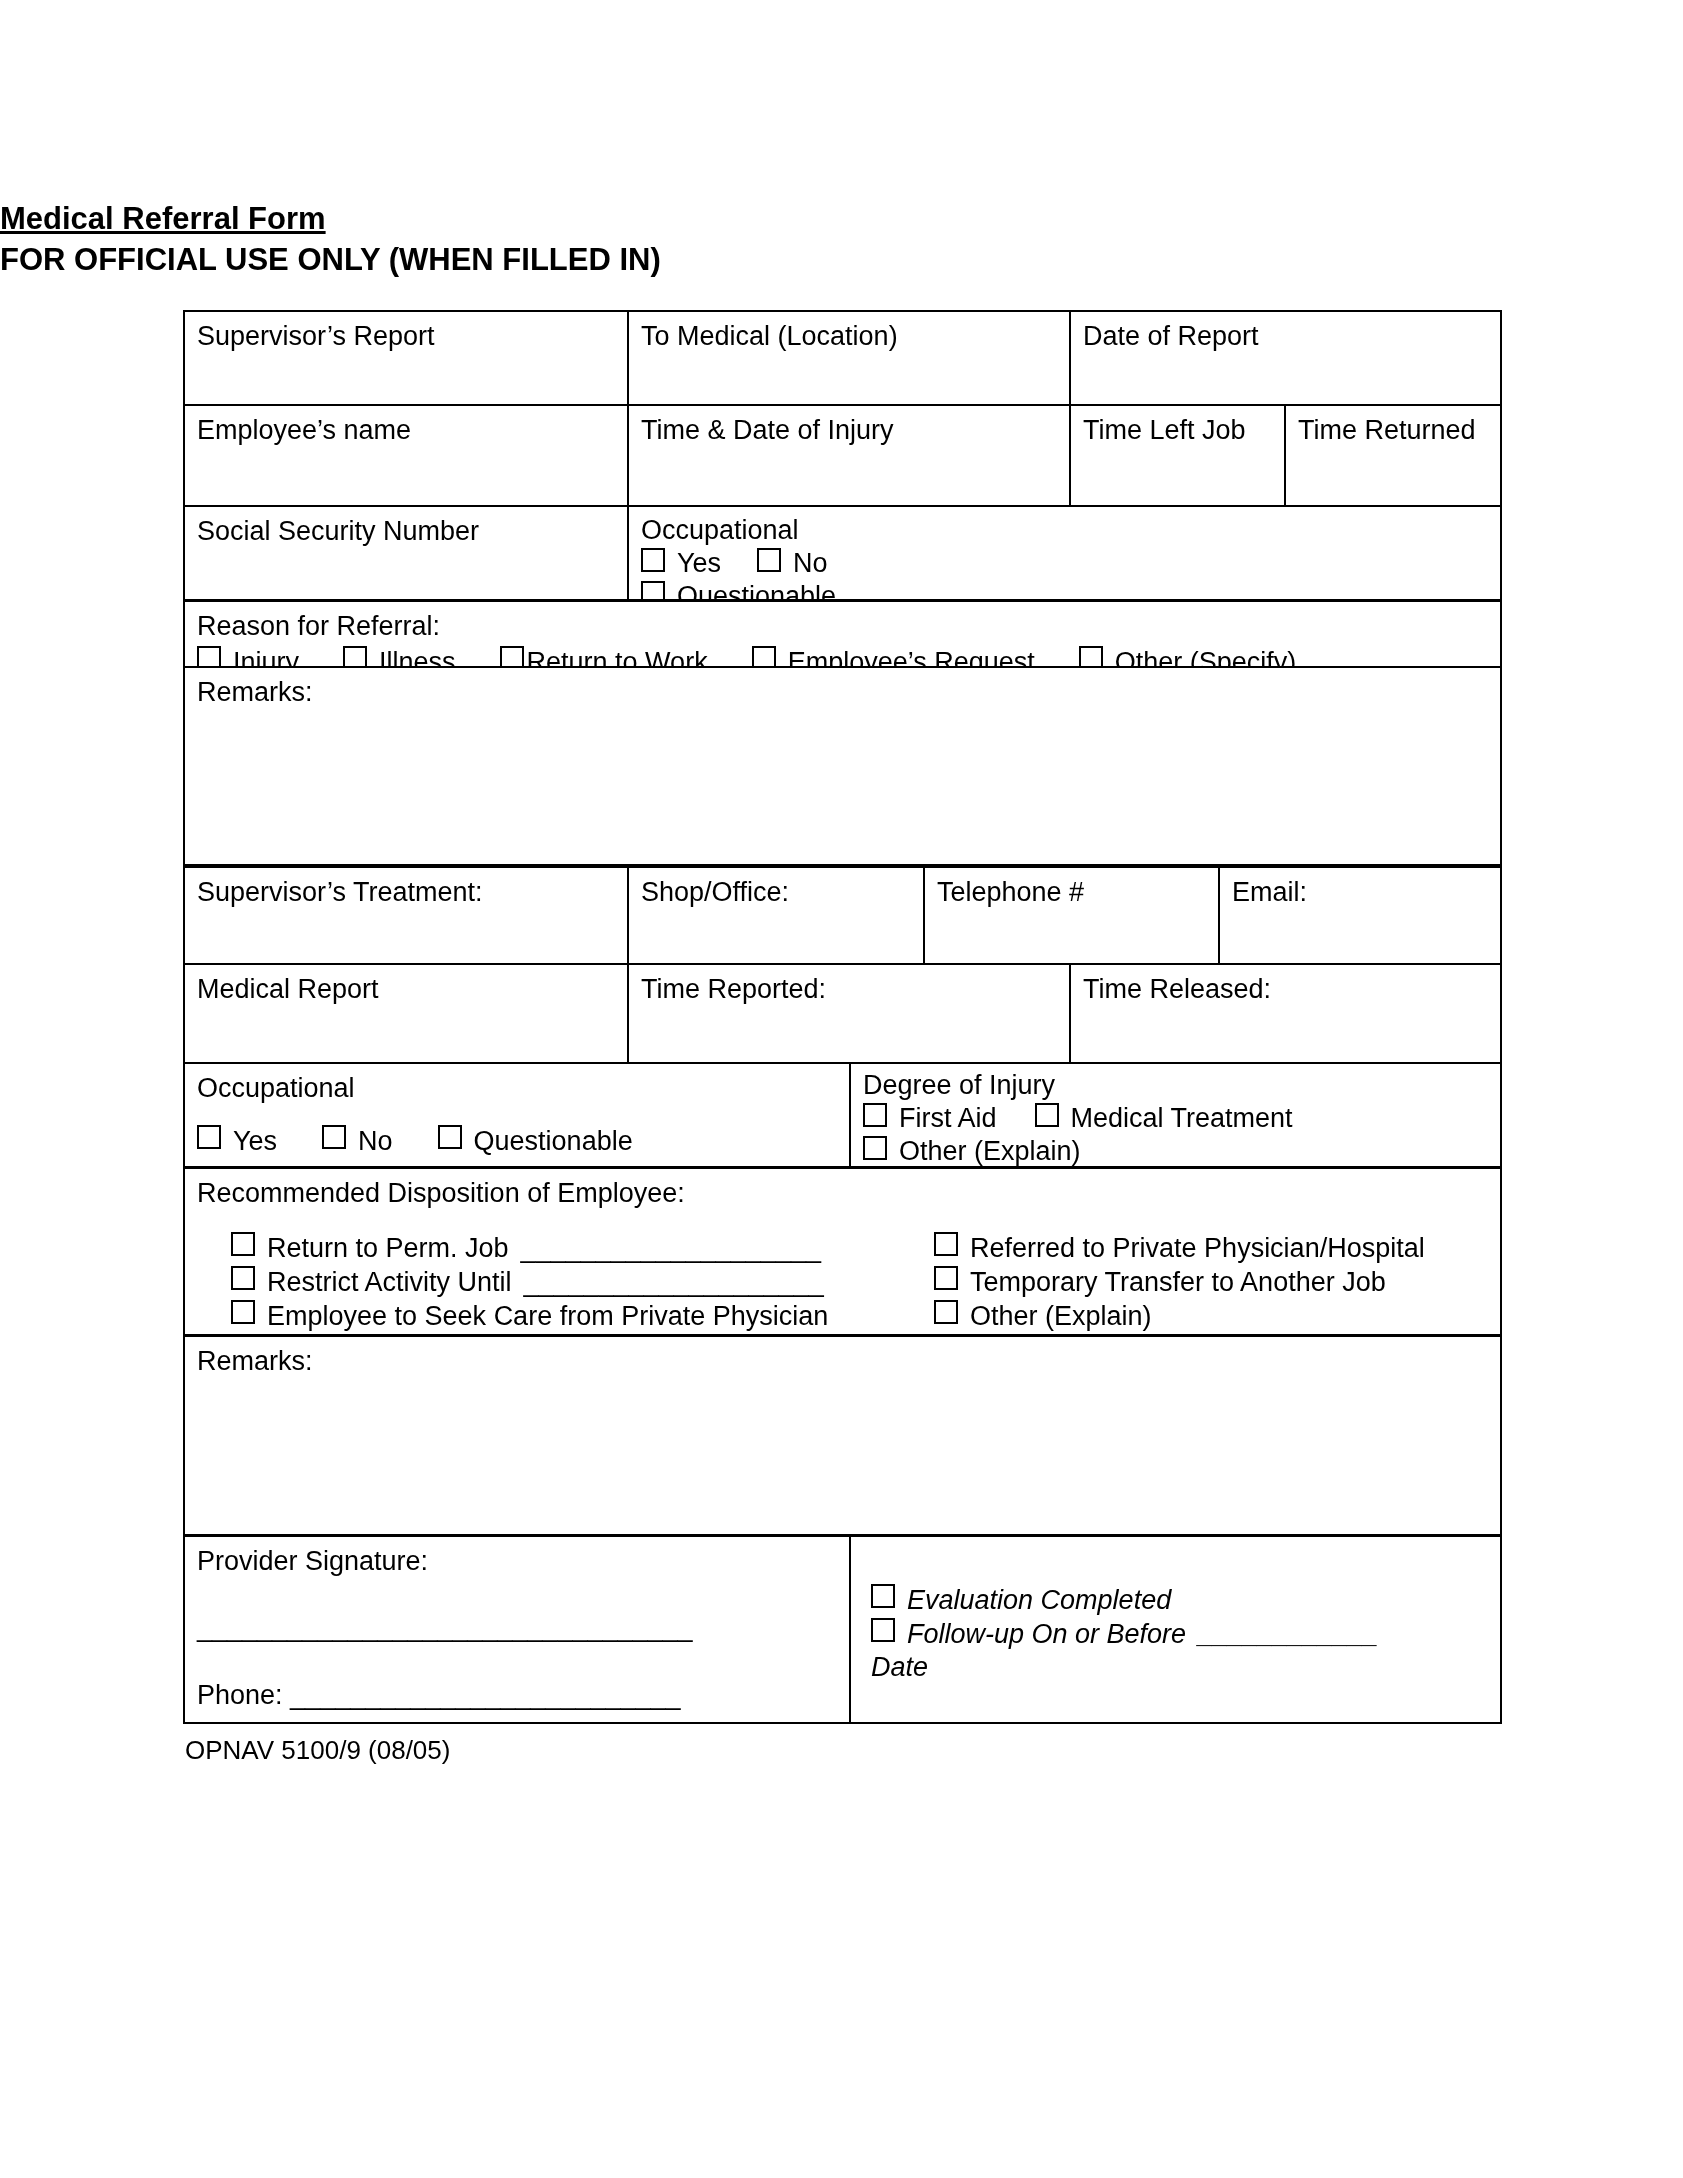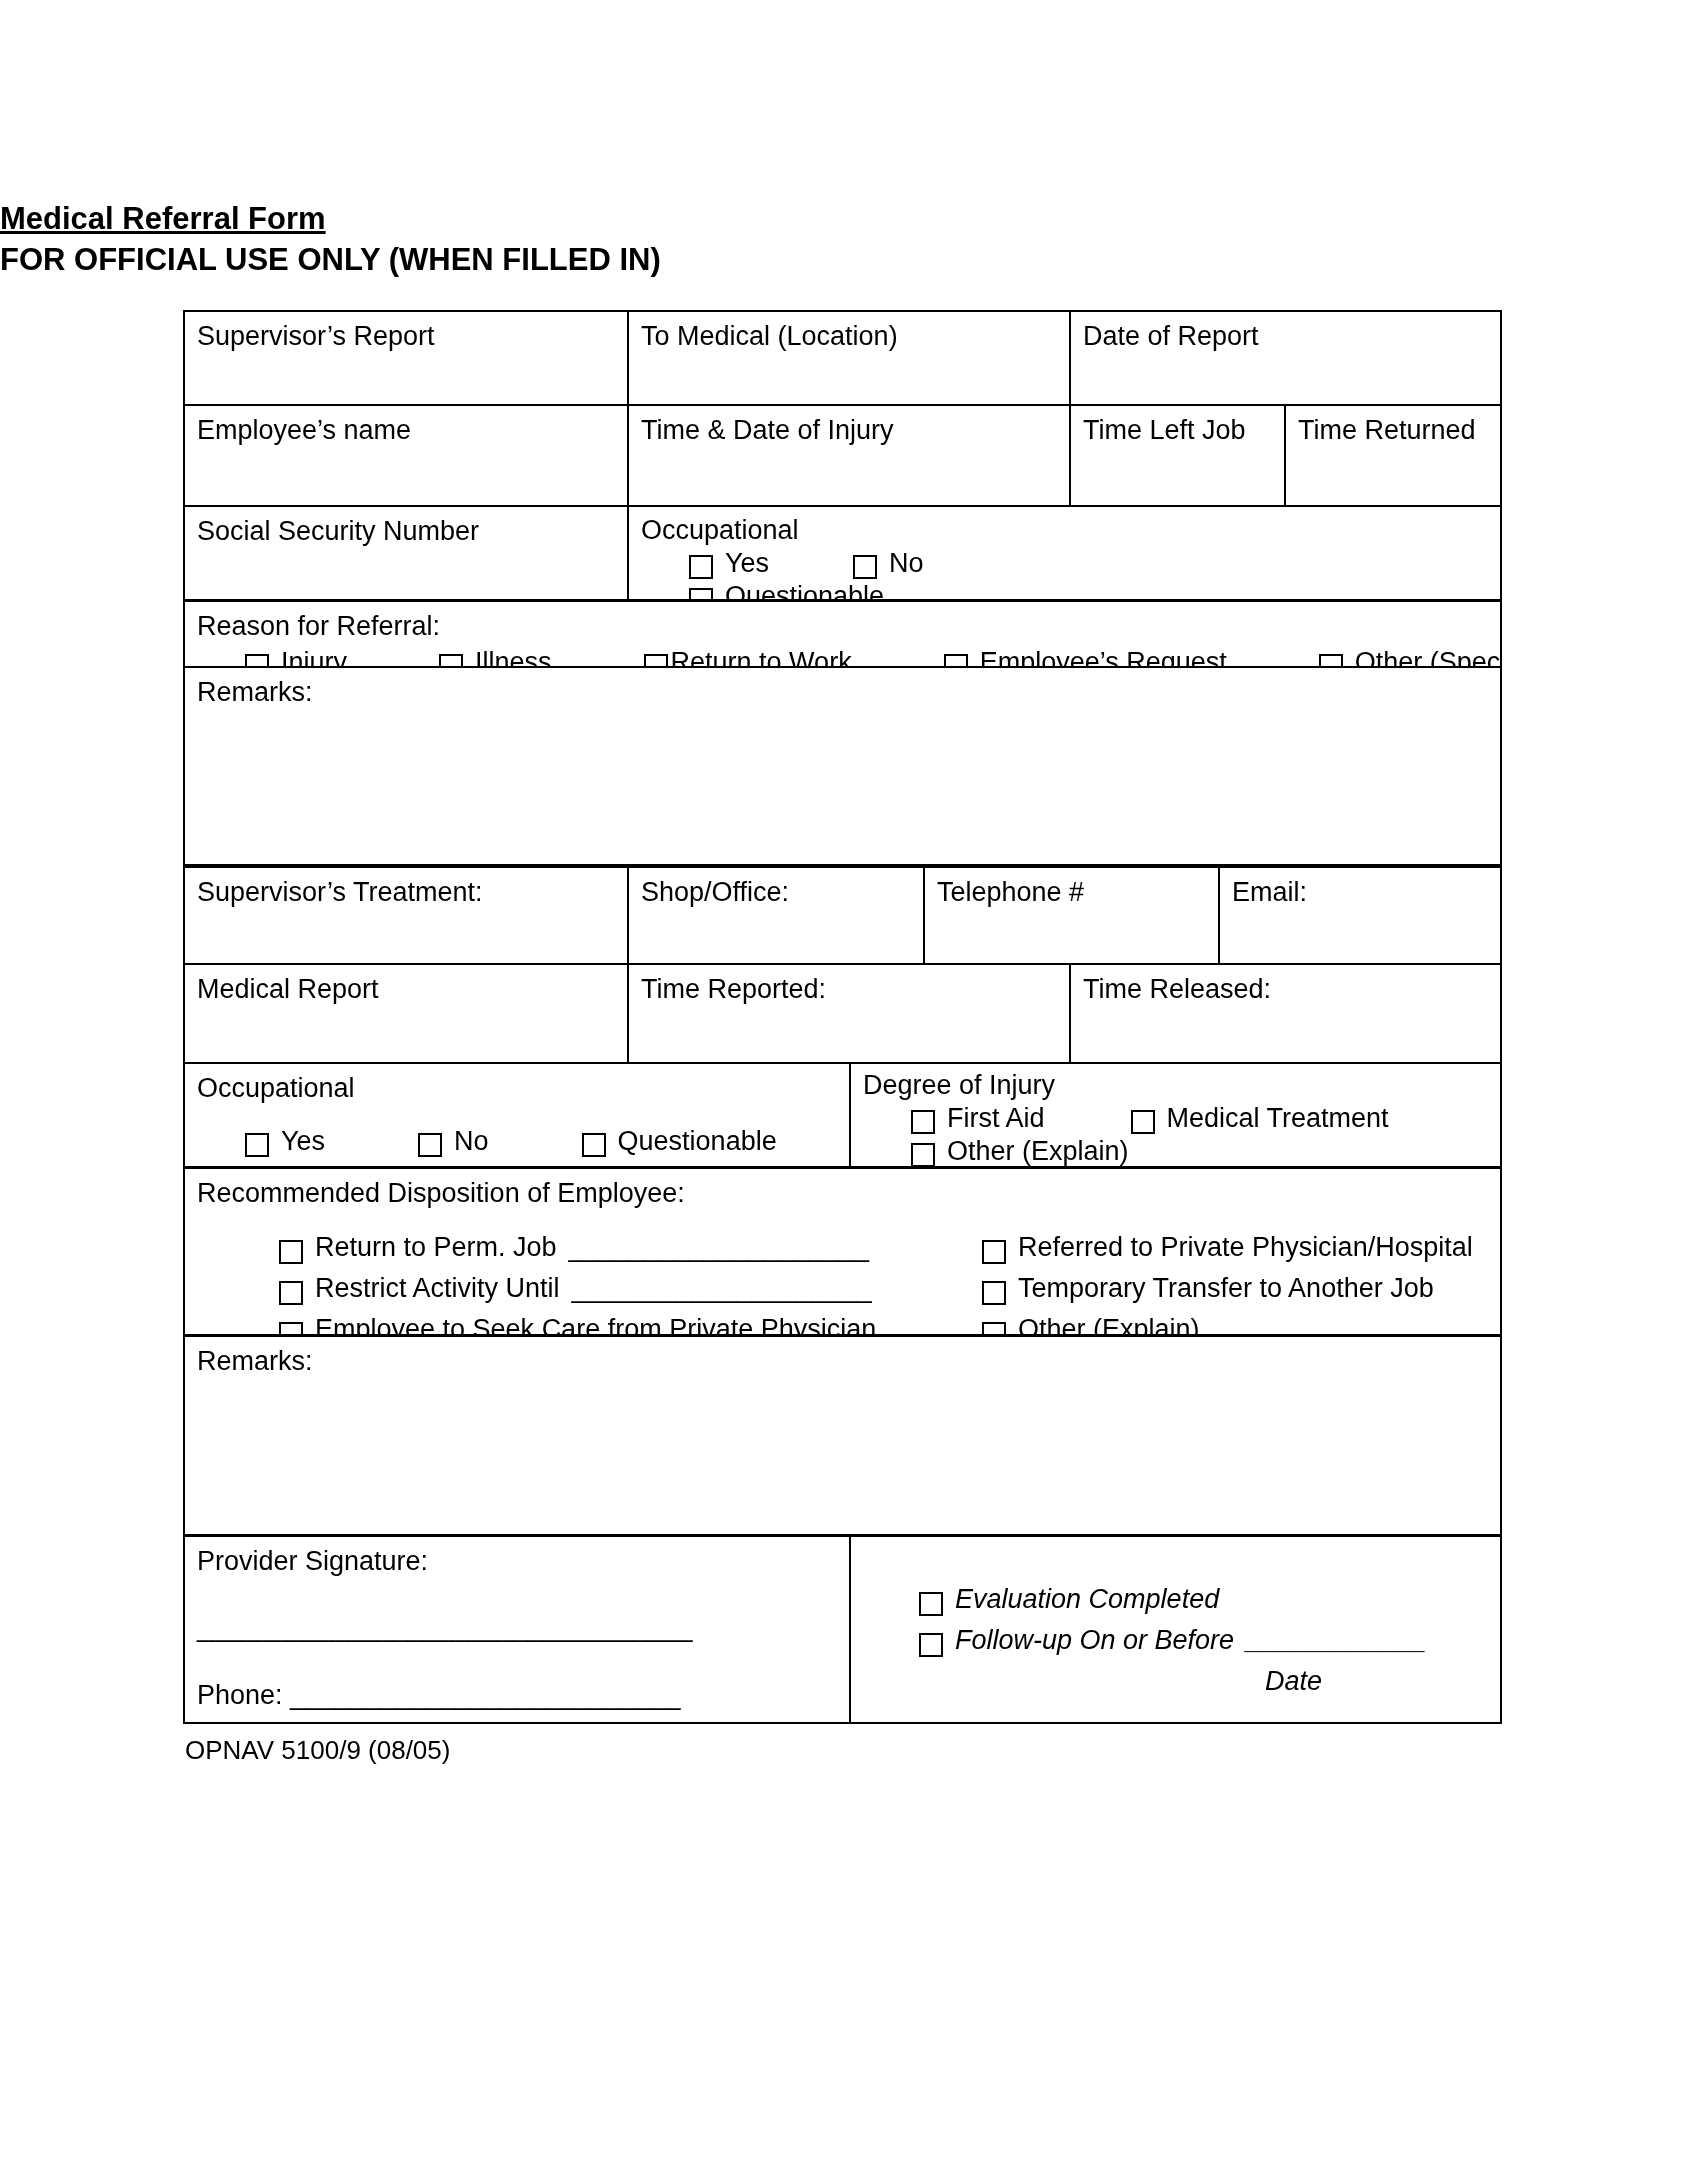--- a/index.html
+++ b/index.html
@@ -18,38 +18,38 @@
   .row.bt4 { border-top:4px solid #000; }
   .r1{height:92px}.r2{height:101px}.r3{height:94px}.r4{height:67px}.r5{height:198px}
   .r6{height:99px}.r7{height:99px}.r8{height:104px}.r9{height:168px}.r10{height:200px}.r11{height:188px}
 
   .cell { border-left:2px solid #000; box-sizing:border-box; padding:8px 12px; font-size:27px; line-height:32px; overflow:hidden; }
   .cell:first-child { border-left:none; }
   .w448 { flex:0 0 442px; } .w299 { flex:0 0 296px; } .w298 { flex:0 0 295px; }
   .w218 { flex:0 0 215px; } .w673 { flex:0 0 664px; } .grow { flex:1 1 auto; }
 
   .cb { display:inline-block; width:24px; height:24px; border:2px solid #000; box-sizing:border-box; background:#fff; flex:none; }
-  .cbg { display:inline-flex; align-items:flex-end; gap:12px; white-space:nowrap;margin-left:48px; }
+  .cbg { display:inline-flex; align-items:flex-start; gap:12px; white-space:nowrap; }
   .cbg.tight { gap:3px; }
 
   .reason-line { display:flex; align-items:center; gap:44px; margin-top:4px; }
   .occ3 { line-height:31px; }
   .occ3 .l2 { display:flex; gap:36px; margin-top:2px; }
   .occ3 .l3 { margin-top:2px; }
   .occrow { display:flex; gap:45px; margin-top:21px; }
   .deg { line-height:31px; padding-top:6px; }
   .deg .l2 { display:flex; gap:38px; margin-top:2px; }
   .deg .l3 { margin-top:2px; }
   .disp { margin-top:22px; line-height:33px; }
   .disp-row { display:flex;padding-left:34px; }
   .disp-left { flex:0 0 703px; }
   .sig-blank { display:inline-block; margin-top:34px; }
   .phone-line { margin-top:36px; }
   .eval-cell { padding:46px 15px 0 20px; line-height:33px;font-style:italic; }
-  .date-lbl { margin-left:394px; }
+  .date-lbl { }
   .footer { position:absolute; left:185px; top:1735px; font-size:26px; }
 </style>
 </head>
 <body>
 
 <div class="title-block">
   <div class="title1">Medical Referral Form</div>
   <div class="title2">FOR OFFICIAL USE ONLY (WHEN FILLED IN)</div>
 </div>
 

